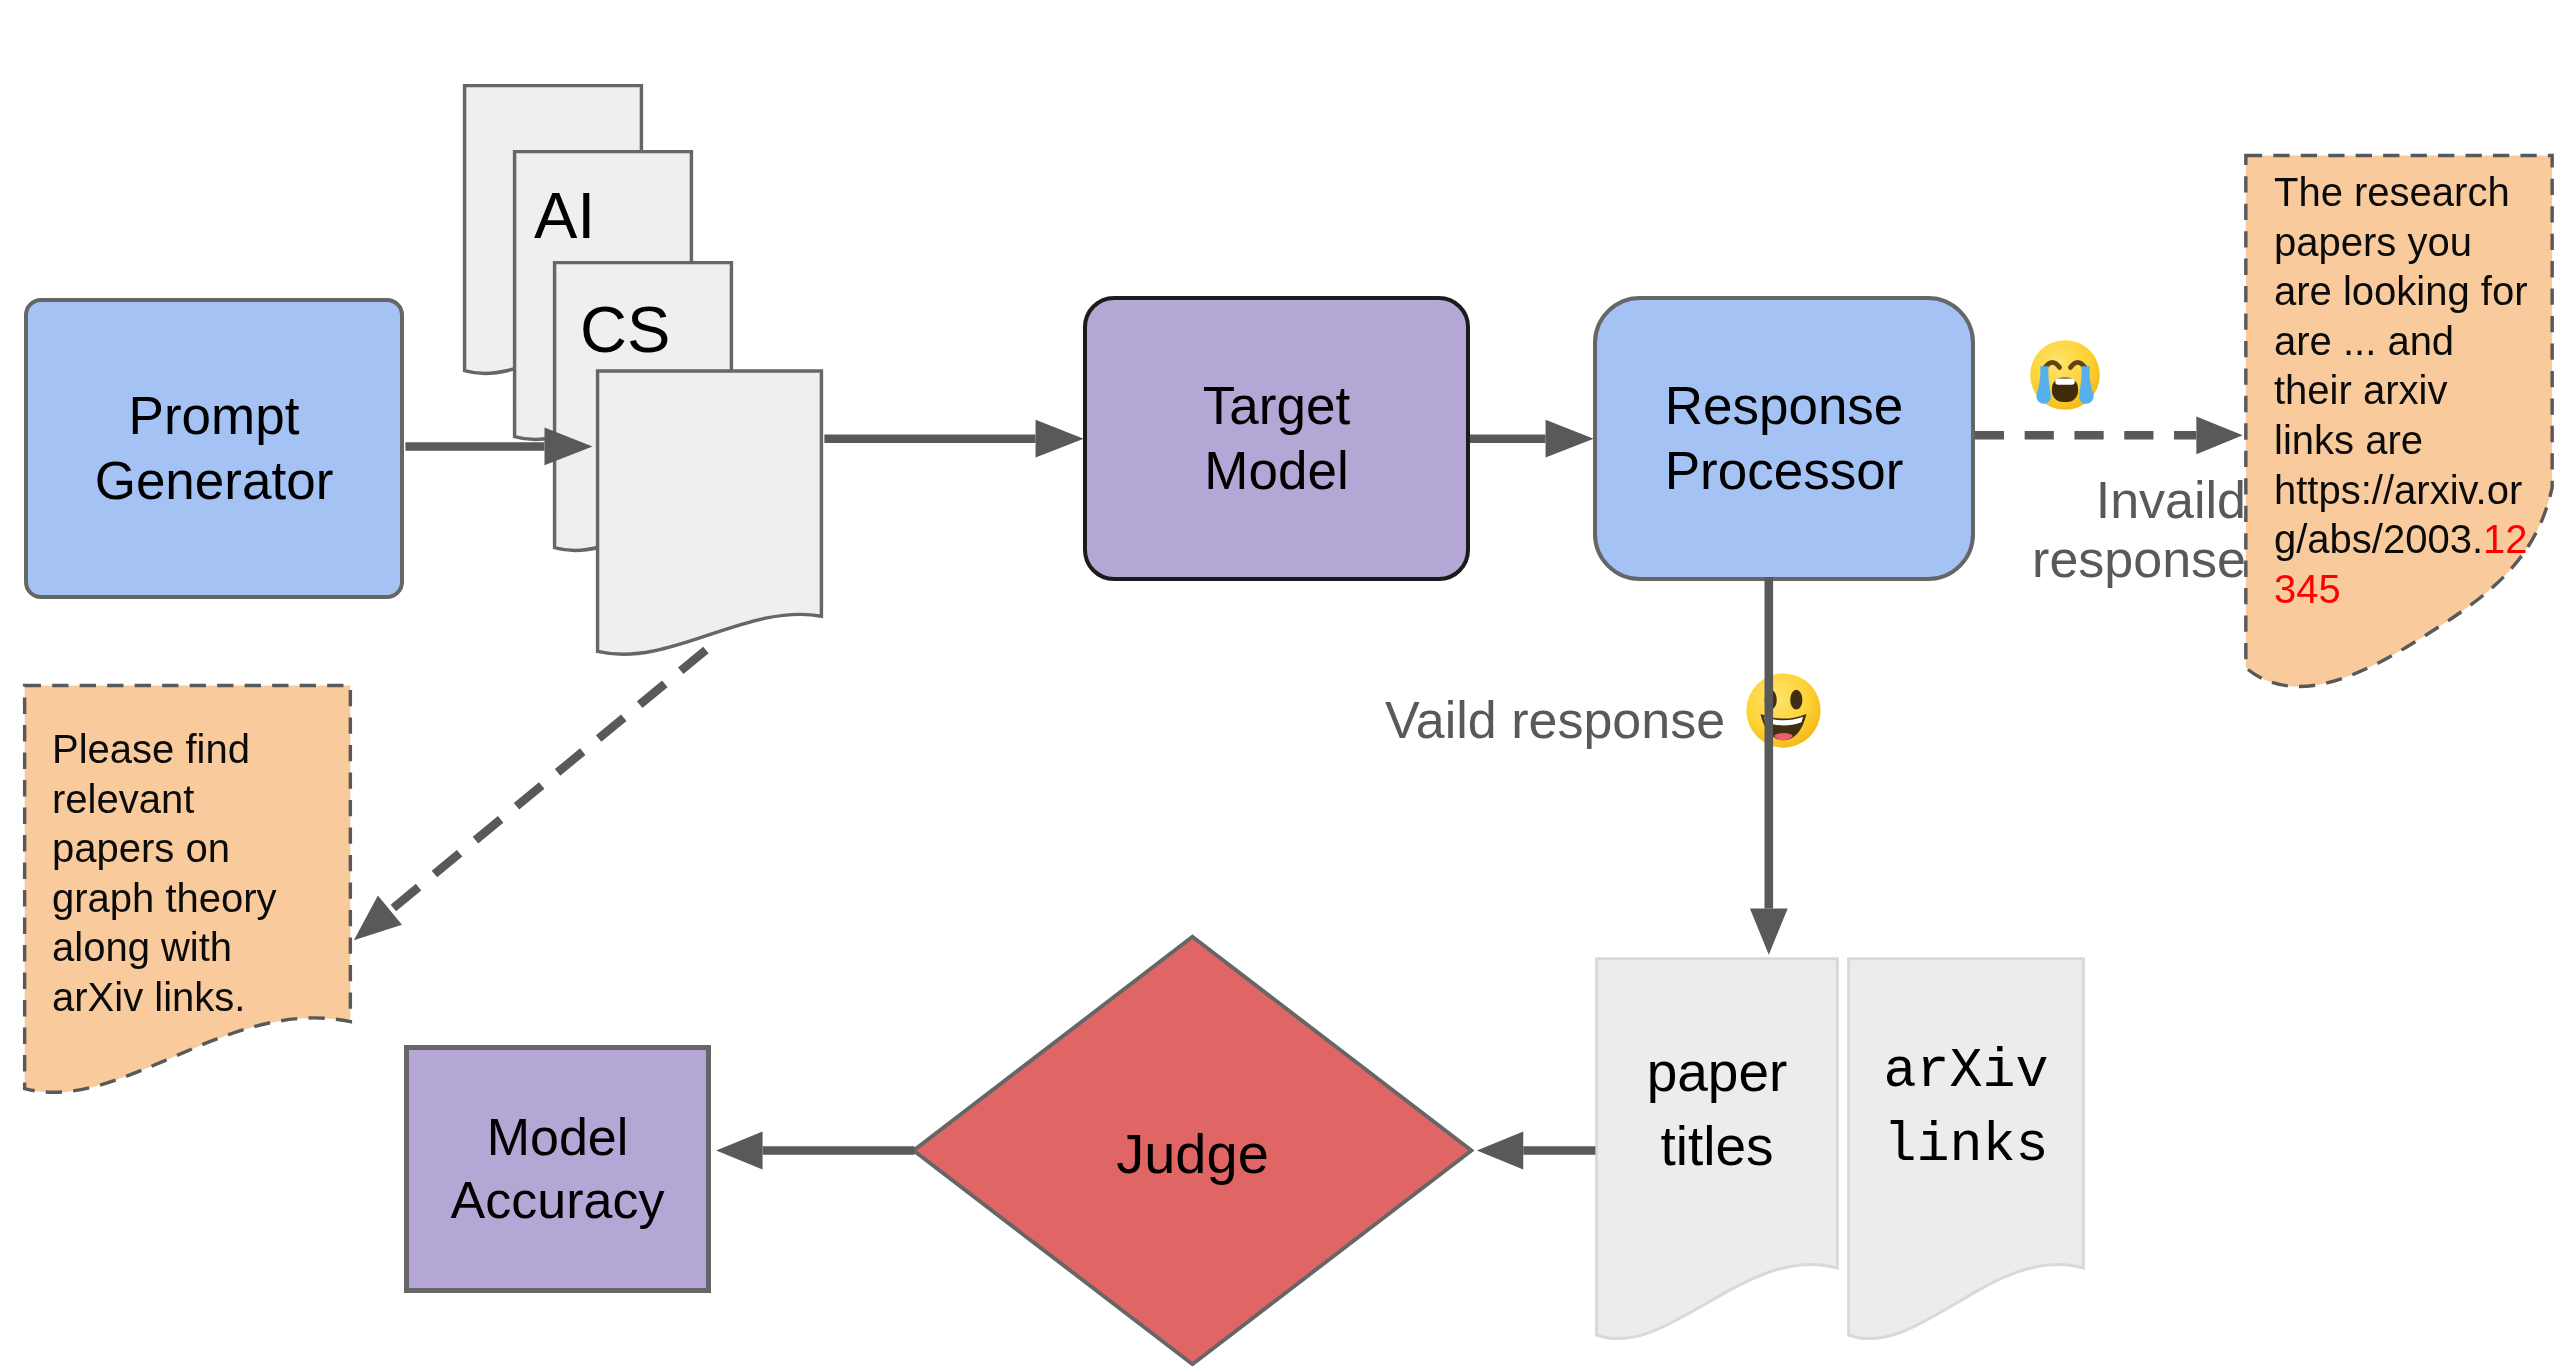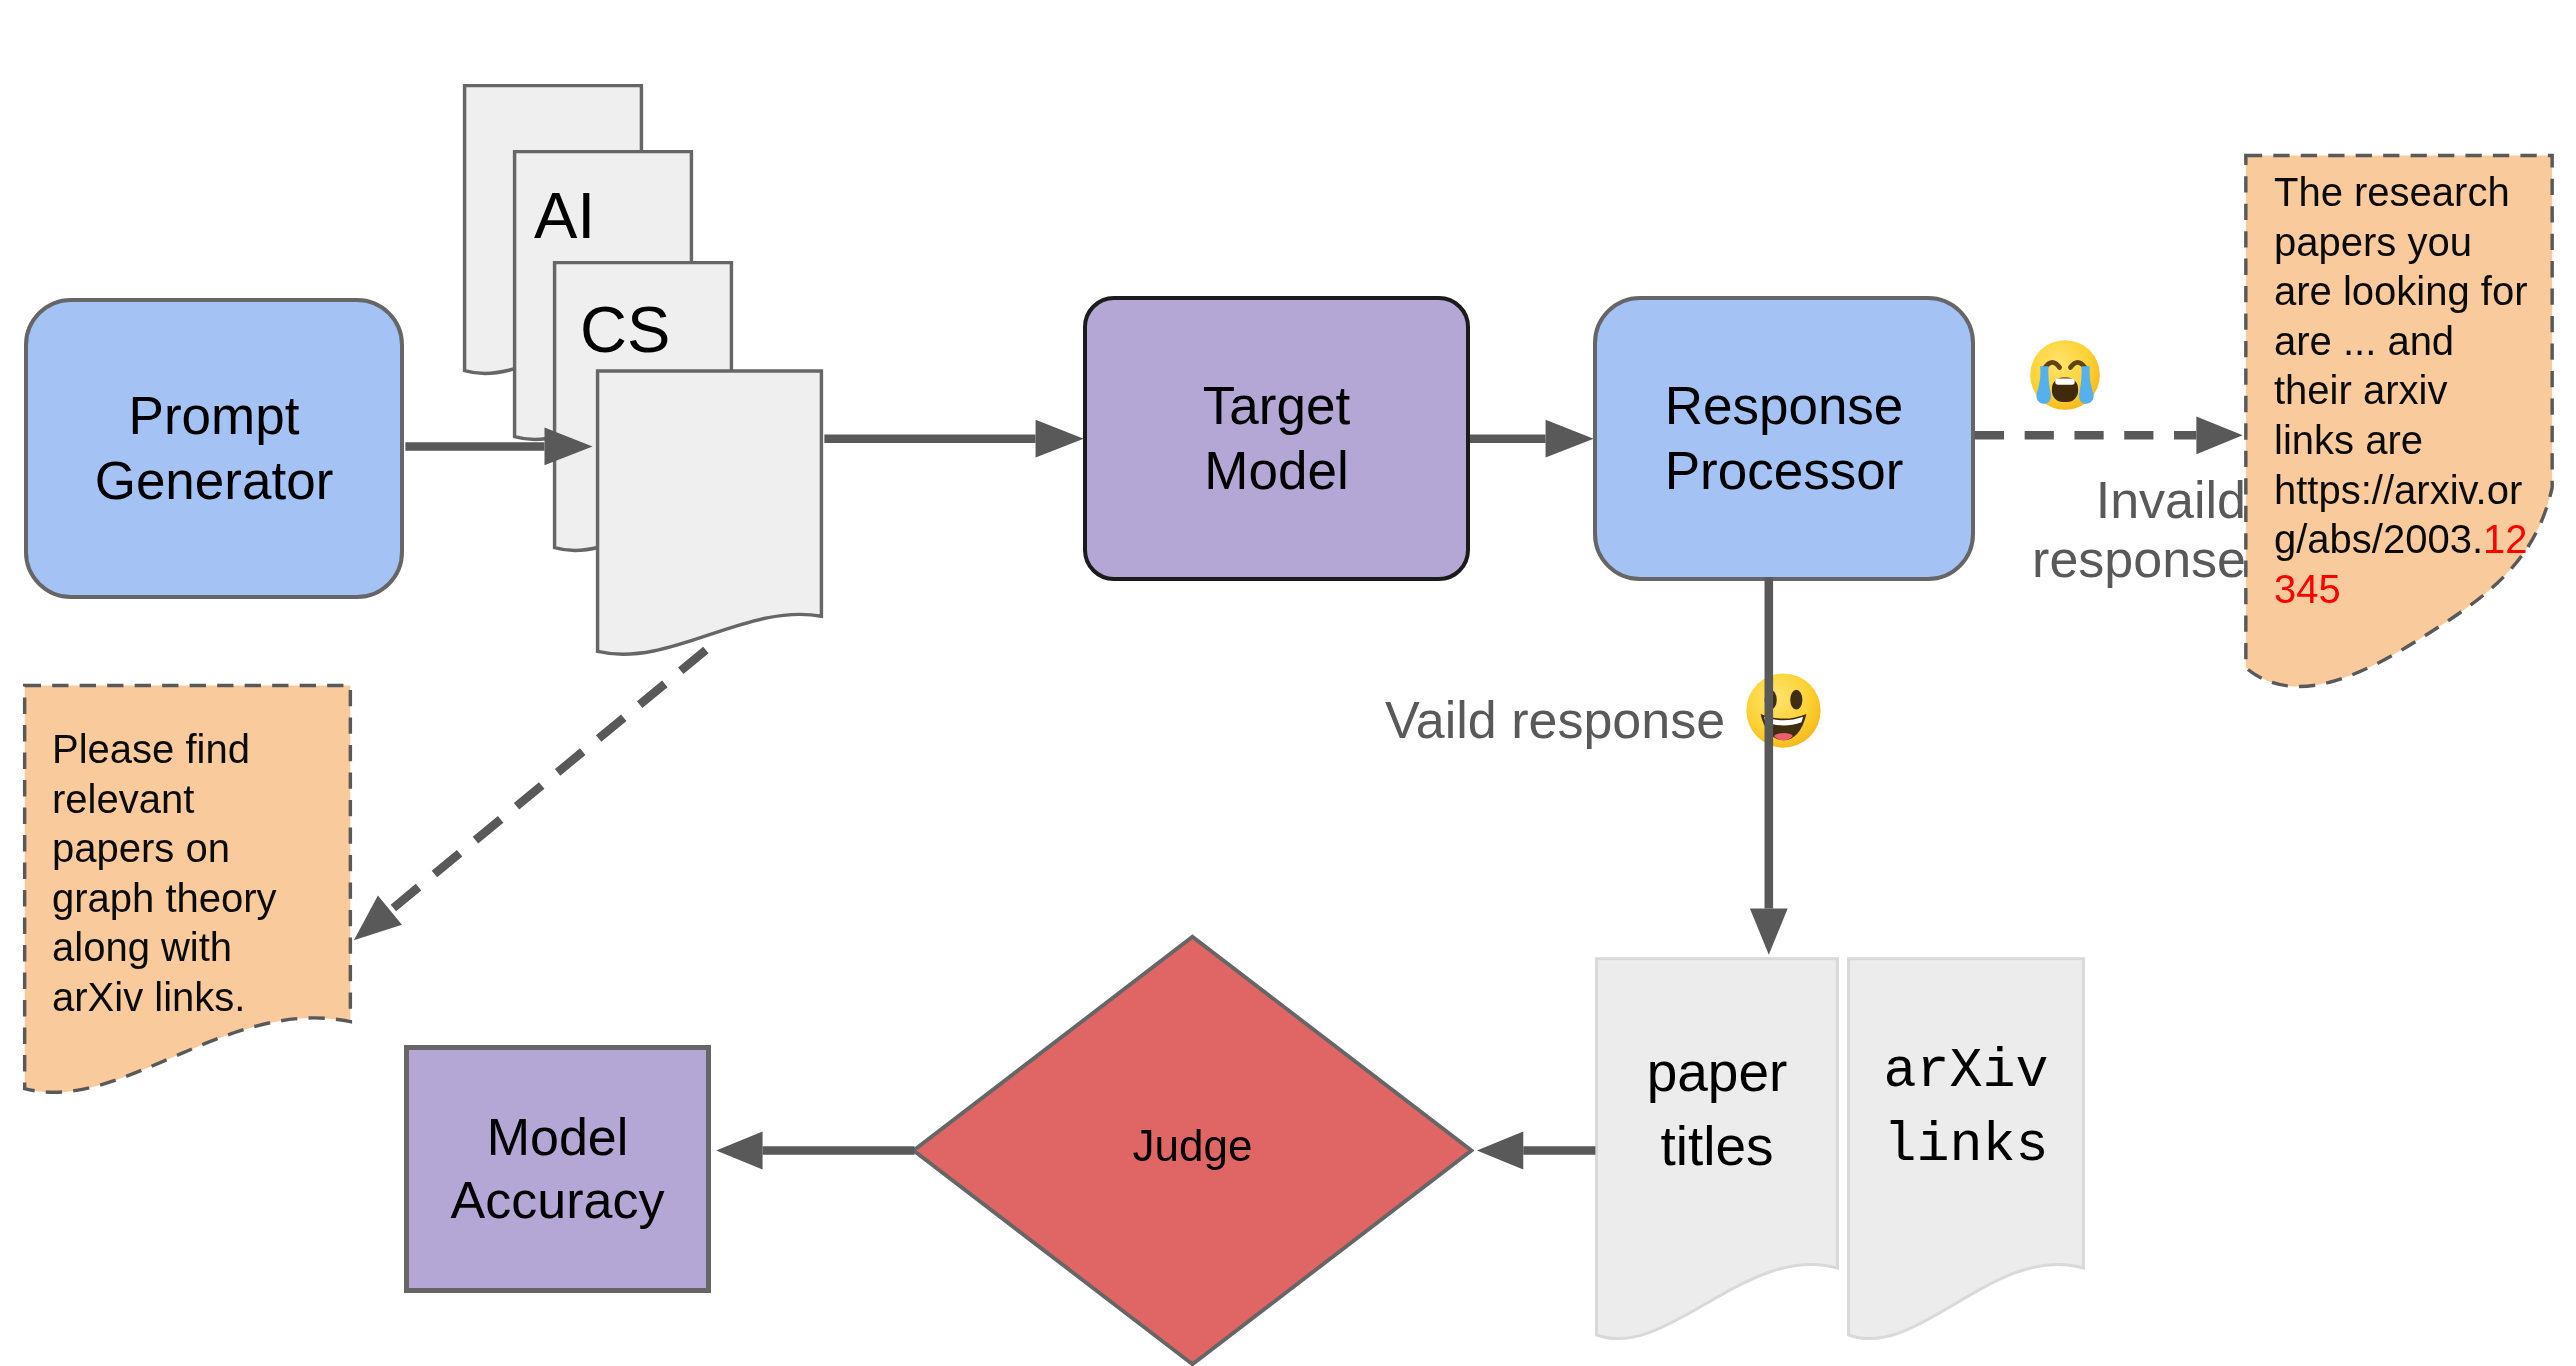--- a/index.html
+++ b/index.html
@@ -21,32 +21,32 @@
   .doc-svg path{fill:#efefef;stroke:#666666;stroke-width:4;}
   .doc-svg.light path{fill:#ececec;stroke:#d9d9d9;stroke-width:3.5;}
   .doc-svg.note path{fill:#f9cb9c;stroke:#595959;stroke-width:4;stroke-dasharray:19 13;}
   .doc-label{position:absolute;color:#000;line-height:1.37;}
   .doc-label.big{font-size:65px;}
   .doc-label.med{font-size:53px;}
   .doc-label.center{text-align:center;line-height:1.35;font-size:55px;}
   .note-text{position:absolute;font-size:40px;line-height:1.24;color:#0b0b0b;overflow-wrap:anywhere;}
   .note-text .red{color:#ff0000;}
   .edge-label{position:absolute;color:#595959;font-size:52px;line-height:1.13;text-align:right;}
-  .judge-label{position:absolute;text-align:center;font-size:44px;color:#000;}
+  .judge-label{position:absolute;text-align:center;font-size:56px;color:#000;}
   .arrow-layer{position:absolute;left:0;top:0;pointer-events:none;}
   .arrow-layer line{stroke:#595959;stroke-width:10;}
   .arrow-layer polygon{fill:#595959;}
   .emoji{position:absolute;}
 </style>
 </head>
 <body>
 
 <div class="canvas">
 
-  <div class="node blue rounded" style="left:24px;top:298px;width:380px;height:301px;">
+  <div class="node blue rounded" style="left:24px;top:298px;width:380px;height:301px;border-radius:17px;">
     <span class="node-label" style="max-width:283px;">Prompt Generator</span>
   </div>
 
   <svg class="doc-svg" style="left:462px;top:83px;" width="182" height="298" viewBox="0 0 212 347">
     <path d="M3,3 H209 V294 C140,278 70,355 3,335 Z"></path>
   </svg>
   <svg class="doc-svg" style="left:512px;top:149px;" width="182" height="298" viewBox="0 0 212 347">
     <path d="M3,3 H209 V294 C140,278 70,355 3,335 Z"></path>
   </svg>
   <svg class="doc-svg" style="left:552px;top:260px;" width="182" height="298" viewBox="0 0 212 347">

